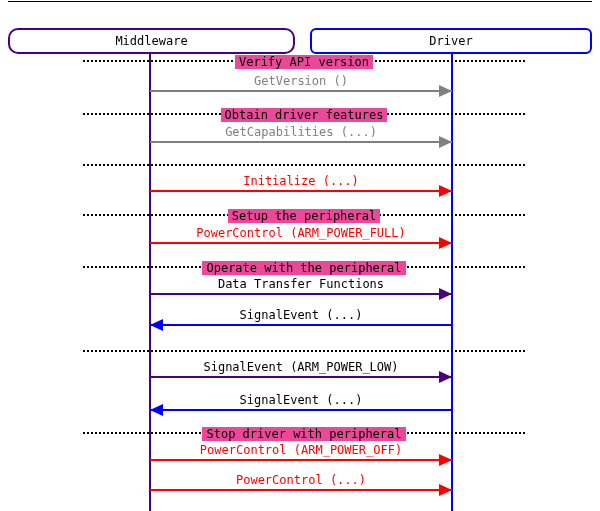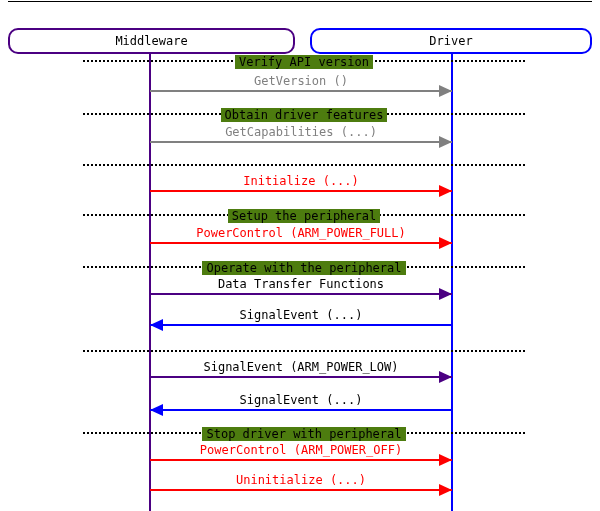--- a/index.html
+++ b/index.html
@@ -9,30 +9,30 @@
     font-family:"DejaVu Sans Mono","Liberation Mono",monospace;
     font-size:12px; color:#000;
   }
   .topline { position:absolute; top:1px; left:8px; width:584px; height:1px; background:#000; }
   .actor {
     position:absolute; top:28px; height:26px; background:#fff;
     border:2px solid #000; border-radius:10px;
     display:flex; align-items:center; justify-content:center; z-index:3;
   }
   .actor-mw { left:8px; width:287px; }
-  .actor-drv { left:310px; width:282px; }
+  .actor-drv { left:310px; width:282px;border-radius:6px; }
   .lifeline { position:absolute; top:53px; height:458px; width:2px; z-index:1; }
   .lifeline-mw { left:149px; }
   .lifeline-drv { left:451px; }
   .divider {
     position:absolute; left:83px; width:442px; height:16px;
     display:flex; align-items:center; justify-content:center; z-index:2;
   }
   .divider .dotline { position:absolute; left:0; right:0; top:6px; height:0; border-top:2px dotted #000; }
-  .divider .dlabel { position:relative; z-index:2; background:#4d7c0f; padding:0 4px; white-space:nowrap; }
+  .divider .dlabel { position:relative; z-index:2; background:#ec4899; padding:0 4px; white-space:nowrap; }
   .message { position:absolute; left:150px; width:302px; height:21px; z-index:2; }
   .message .mlabel {
     position:absolute; left:0; right:0; bottom:4px; text-align:center; white-space:nowrap;
   }
   .message .mline { position:absolute; left:0; right:0; bottom:0; height:2px; }
   .head-right {
     position:absolute; right:0; bottom:-5px; width:0; height:0;
     border-top:6px solid transparent; border-bottom:6px solid transparent;
     border-left:13px solid #000;
   }
@@ -132,16 +132,16 @@
   <div class="head-left" style="border-right-color: rgb(0, 0, 255);"></div>
 </div>
 
 <div class="message" style="top:440px">
   <div class="mlabel" style="color: rgb(255, 0, 0); margin-top: 36px;">PowerControl (ARM_POWER_OFF)</div>
   <div class="mline" style="background-color: rgb(255, 0, 0);"></div>
   <div class="head-right" style="border-left-color: rgb(255, 0, 0);"></div>
 </div>
 
 <div class="message" style="top:470px">
-  <div class="mlabel" style="color: rgb(255, 0, 0);">Uninitialize (...)</div>
+  <div class="mlabel" style="color: rgb(255, 0, 0);">PowerControl (...)</div>
   <div class="mline" style="background-color: rgb(255, 0, 0);"></div>
   <div class="head-right" style="border-left-color: rgb(255, 0, 0);"></div>
 </div>
 
 </body></html>

